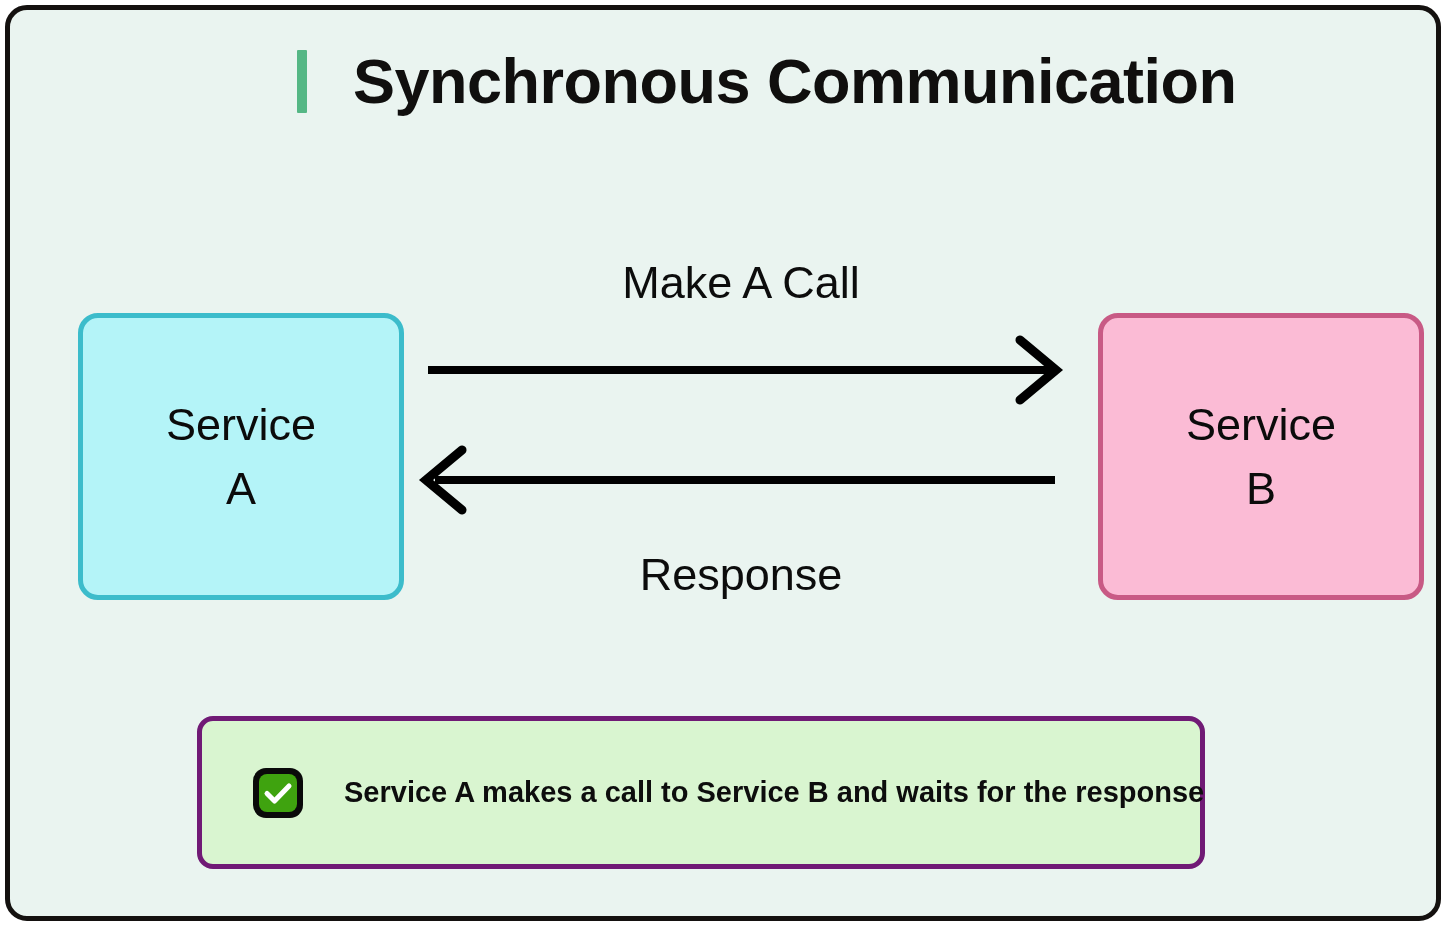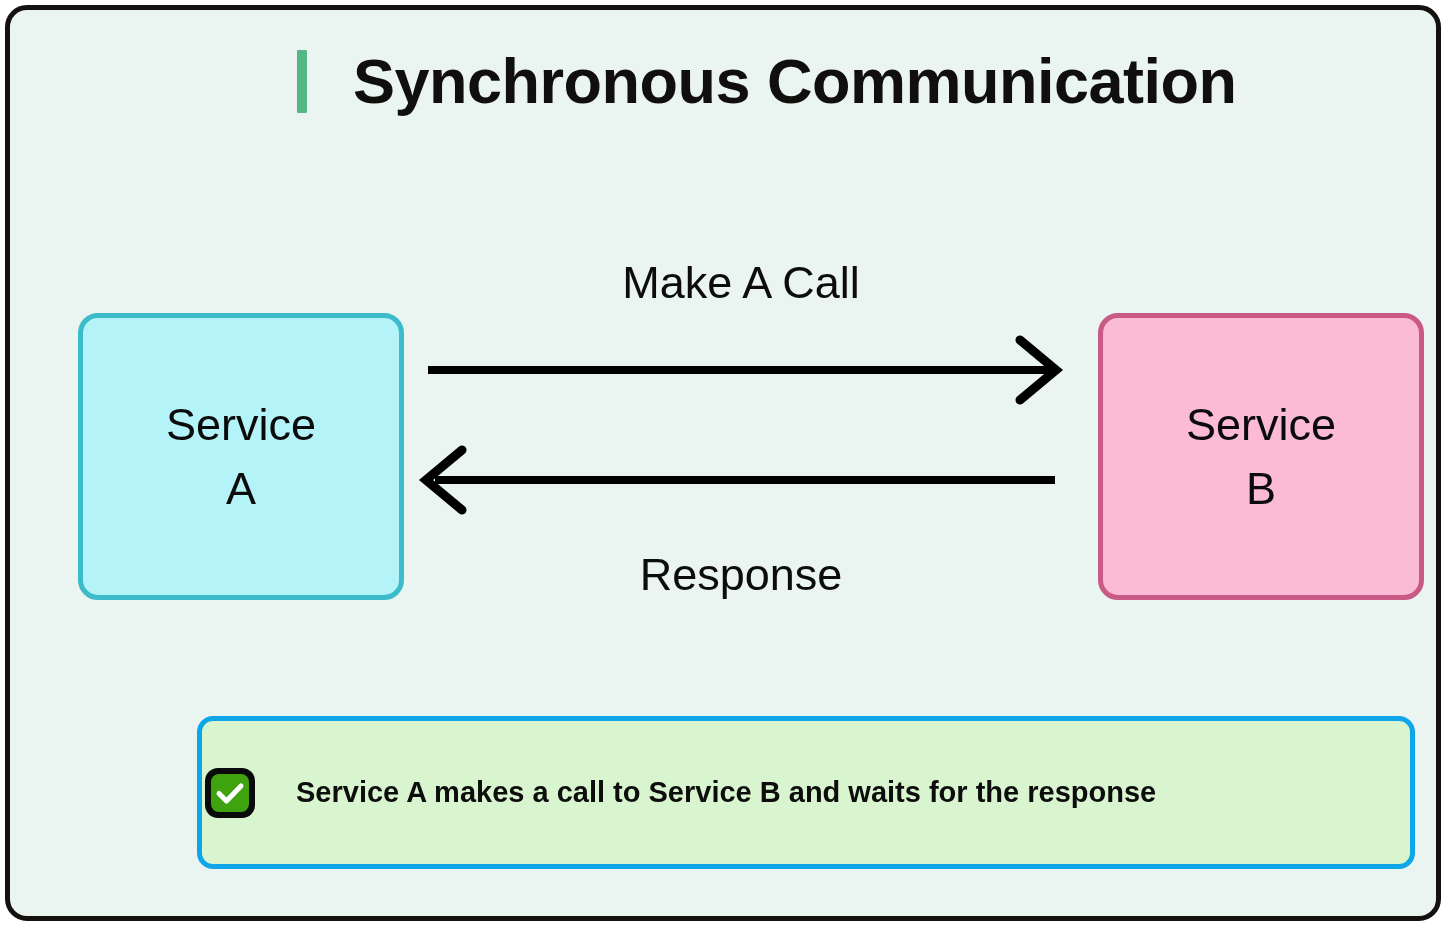--- a/index.html
+++ b/index.html
@@ -118,28 +118,29 @@
     top: 542px;
     text-align: center;
     margin-left: 36px;
   }
 
   
   .callout {
     position: absolute;
     left: 187px;
     top: 706px;
-    width: 1218px;
+    width: 1008px;
     height: 153px;
     box-sizing: border-box;
     background: #d9f5d0;
-    border: 5px solid #0ea5e9;
+    border: 5px solid #701a75;
     border-radius: 16px;
     display: flex;
     align-items: center;
+    padding-left: 48px;
   }
   .check-icon {
     flex: 0 0 auto;
     width: 56px;
     height: 56px;
     display: block;
   }
   .callout-text {
     margin-left: 38px;
     font-size: 29px;

